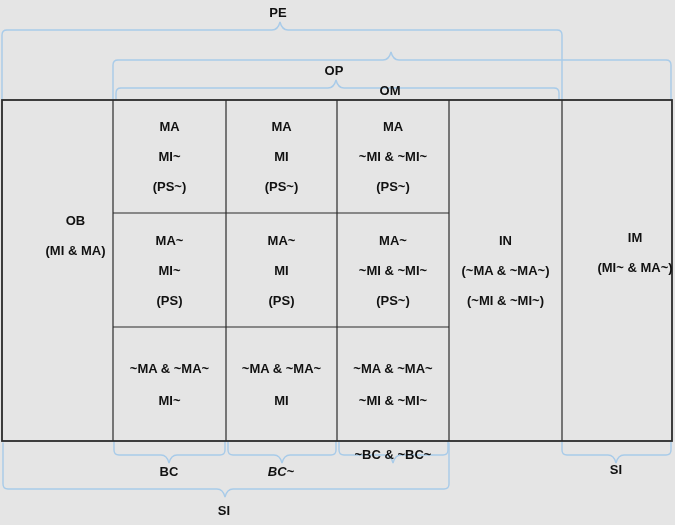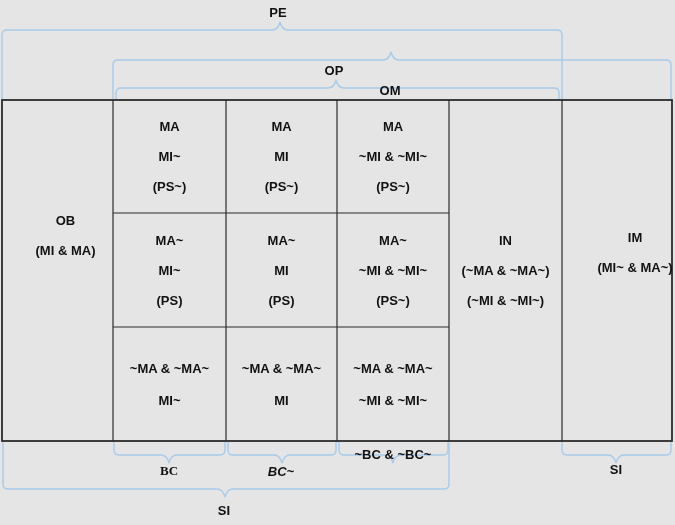--- a/index.html
+++ b/index.html
@@ -54,27 +54,27 @@
     <path class="brace" d="M3,443 V484 Q3,489 8,489 H217 Q223,489 225,497 Q227,489 233,489 H444 Q449,489 449,484 V443"></path>
 
     <rect class="touter" x="2" y="100" width="670" height="341"></rect>
     <path class="tline" d="M113,100 V441 M226,100 V441 M337,100 V441 M449,100 V441 M562,100 V441"></path>
     <path class="tline" d="M113,213 H449 M113,327 H449"></path>
   </svg>
 
   <div class="lbl" style="left:278px;top:12px;">PE</div>
   <div class="lbl" style="left:390px;top:42px;margin-top:48px;">OM</div>
   <div class="lbl" style="left:334px;top:70px;">OP</div>
-  <div class="lbl" style="left:169px;top:471px;font-family:Liberation Serif, serif;">BC</div>
+  <div class="lbl" style="left:169px;top:471px;">BC</div>
   <div class="lbl" style="left:281px;top:471px;font-style:italic;">BC~</div>
   <div class="lbl" style="left:393px;top:454px;">~BC &amp; ~BC~</div>
   <div class="lbl" style="left:616px;top:469px;">SI</div>
   <div class="lbl" style="left:224px;top:510px;">SI</div>
 
-  <div class="cell" style="left:10px;top:100px;width:111px;height:271px;">
+  <div class="cell" style="left:20px;top:100px;width:111px;height:271px;">
     <span>OB</span>
     <span>(MI &amp; MA)</span>
   </div>
   <div class="cell" style="left:449px;top:100px;width:113px;height:341px;">
     <span>IN</span>
     <span>(~MA &amp; ~MA~)</span>
     <span>(~MI &amp; ~MI~)</span>
   </div>
   <div class="cell" style="left:562px;top:100px;width:110px;height:305px;margin-left:18px;">
     <span>IM</span>

